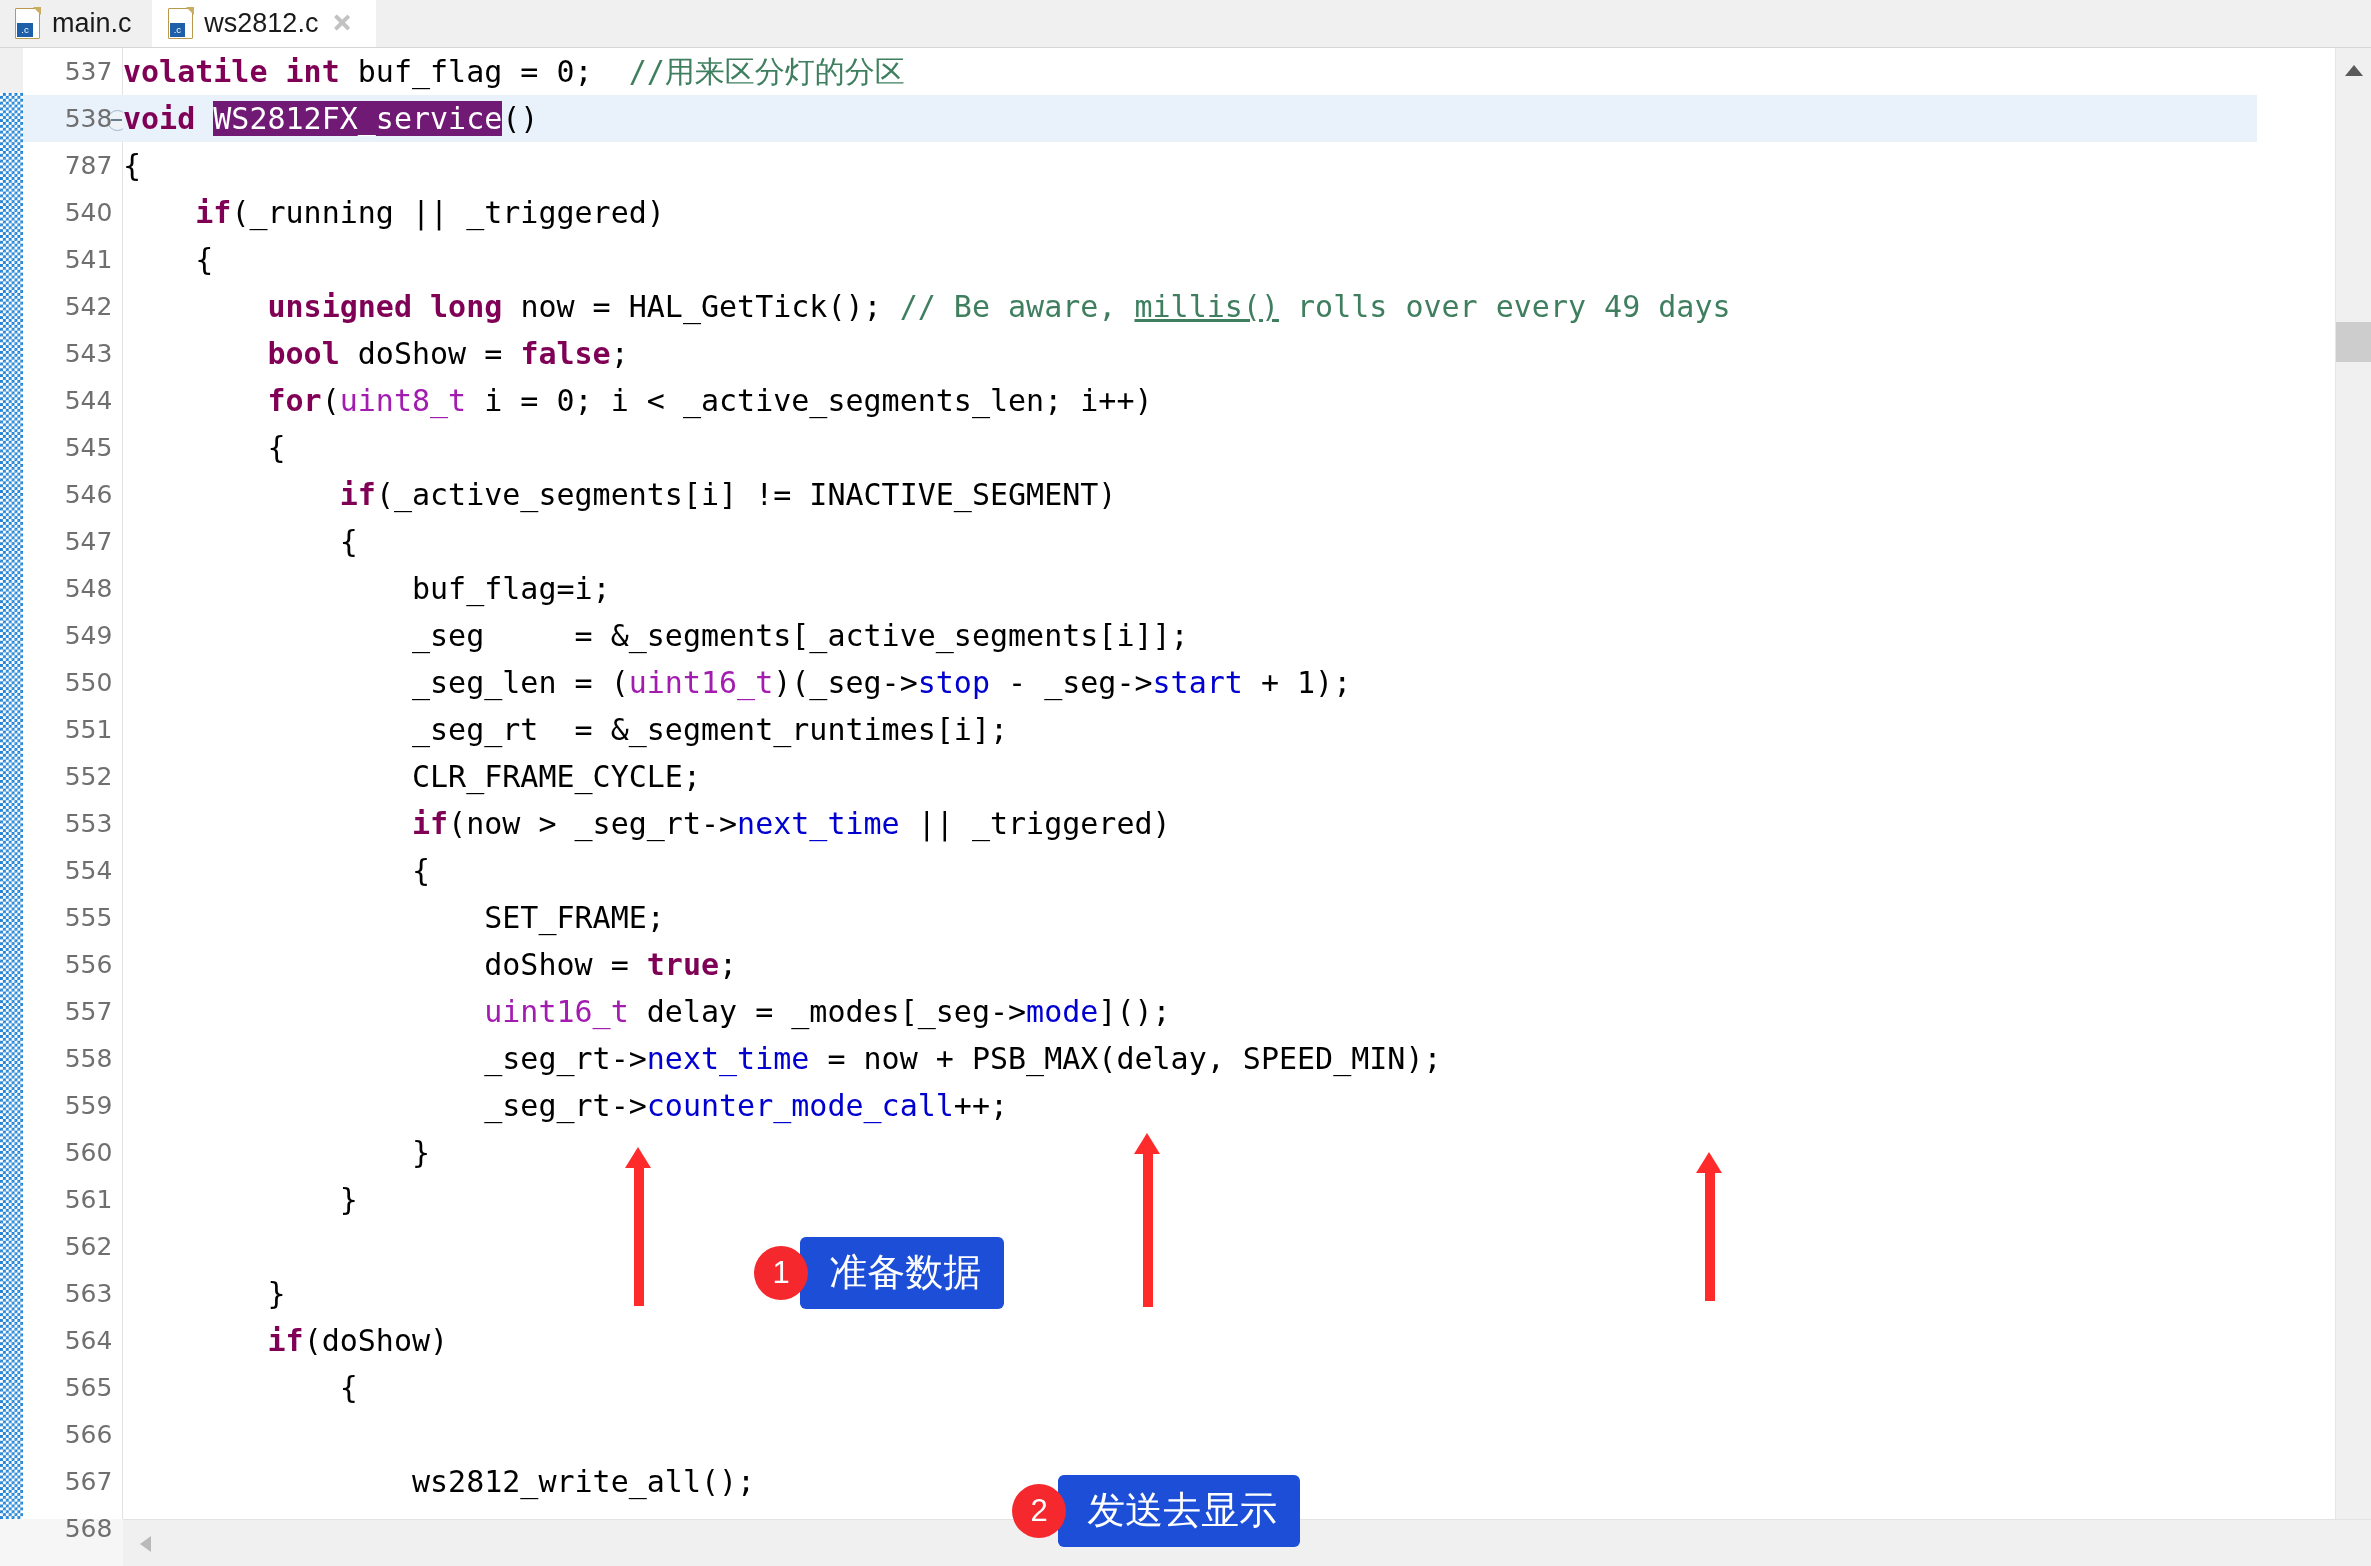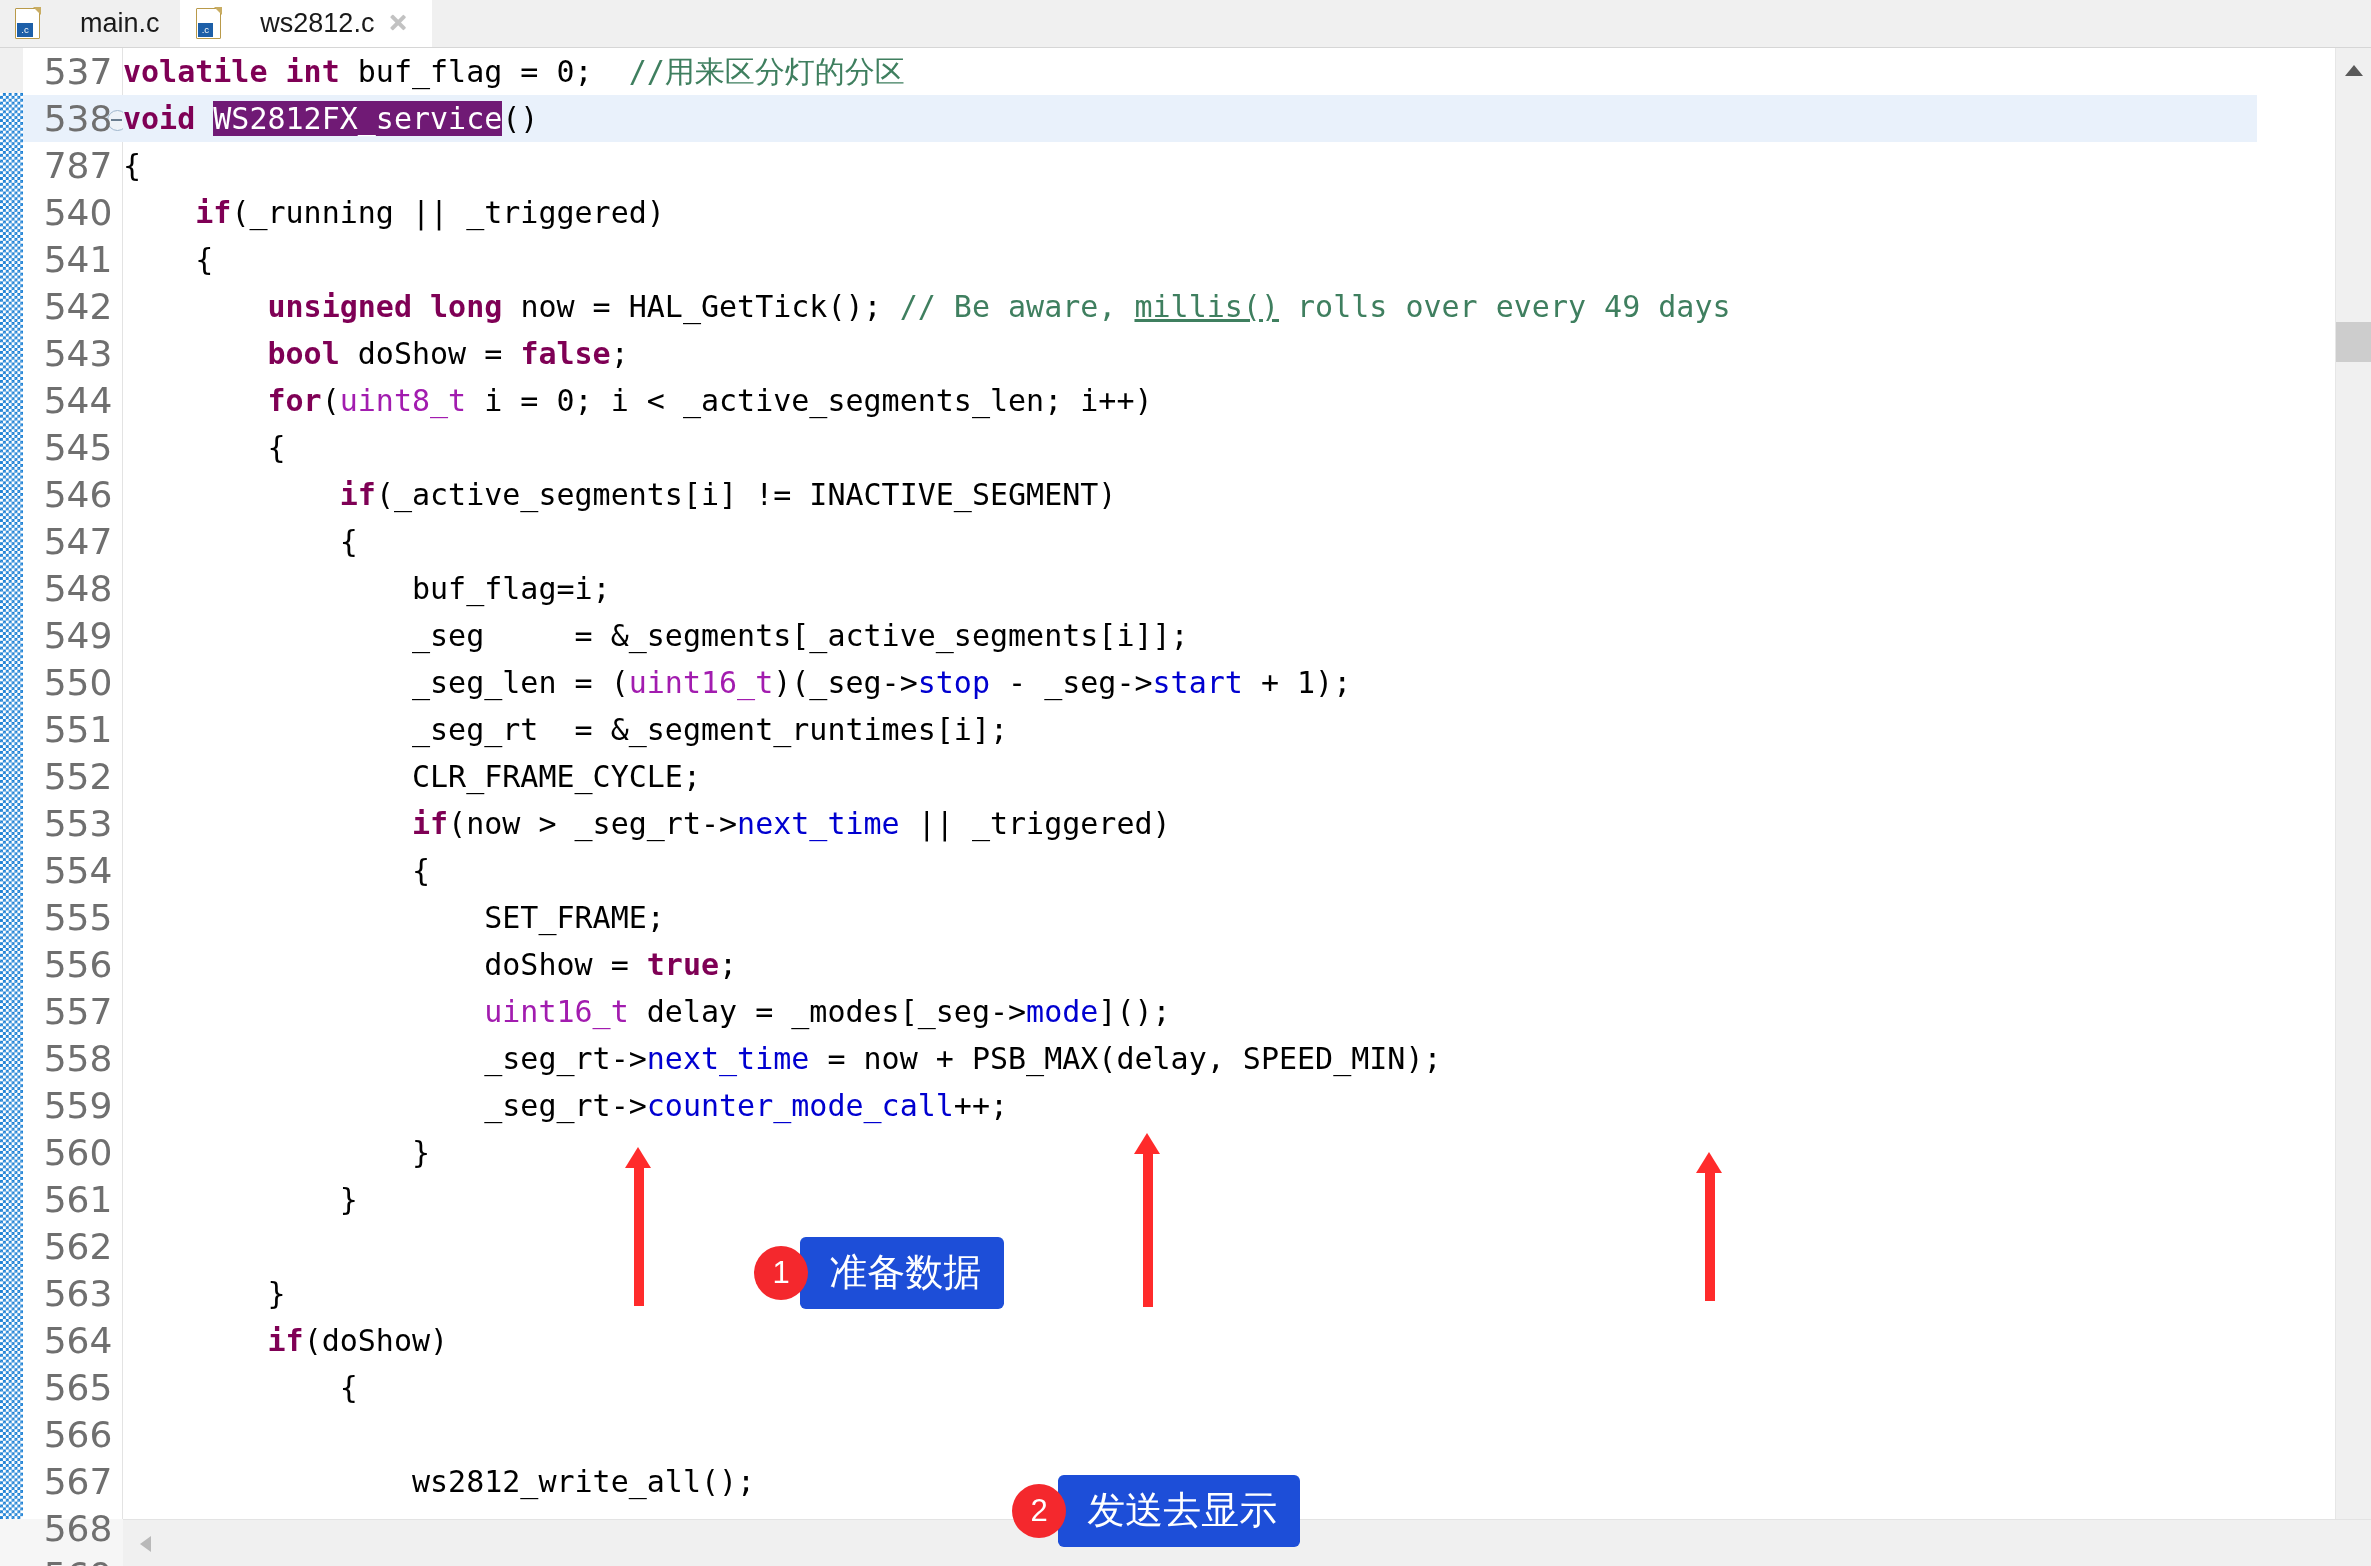--- a/index.html
+++ b/index.html
@@ -18,21 +18,21 @@
     border-bottom:1px solid #d6d6d6;
     display:flex; align-items:flex-end;
   }
   .tab{
     height:48px; display:flex; align-items:center;
     padding:0 21px 0 15.4px; gap:11.5px;
     font-size:27px; color:#1a1a1a; line-height:1;
     background:#f0f0f0; cursor:default;
   }
   .tab.active{ background:#ffffff; }
-  .tab .label{ font-size:27px; letter-spacing:0px;margin-left:28px; }
+  .tab .label{ font-size:27px; letter-spacing:0px; }
   .cfile-icon{
     position:relative; width:25px; height:31px; flex:0 0 auto; display:block;
   }
   .cfile-icon .pg{
     position:absolute; inset:0;
     background:#ffffff;
     border:1.9px solid #b99a4a;
     border-radius:1px;
   }
   .cfile-icon .fold{
@@ -90,21 +90,21 @@
     background:#ffffff; overflow:hidden;
   }
 
   
   .rows{ position:absolute; left:0; top:0; width:100%; }
   .row{ height:47px; position:relative; }
 
   .lnum{
     position:absolute; right:9.6px; top:0; height:39px; line-height:47px;
     font-family:"DejaVu Sans", sans-serif;
-    font-size:36px; color:#6f6f6f; text-align:right; white-space:pre;
+    font-size:25px; color:#6f6f6f; text-align:right; white-space:pre;
   }
   .foldmark{
     position:absolute; right:-5.8px; top:15.4px; width:21px; height:21px;
     border:1.9px solid #9fb6cc; border-radius:50%; background:#eef3f8;
   }
   .foldmark::after{
     content:""; position:absolute; left:2.9px; top:7.7px; width:11.5px;height:1.9px;
     background:#6a7d8f;
   }
 

